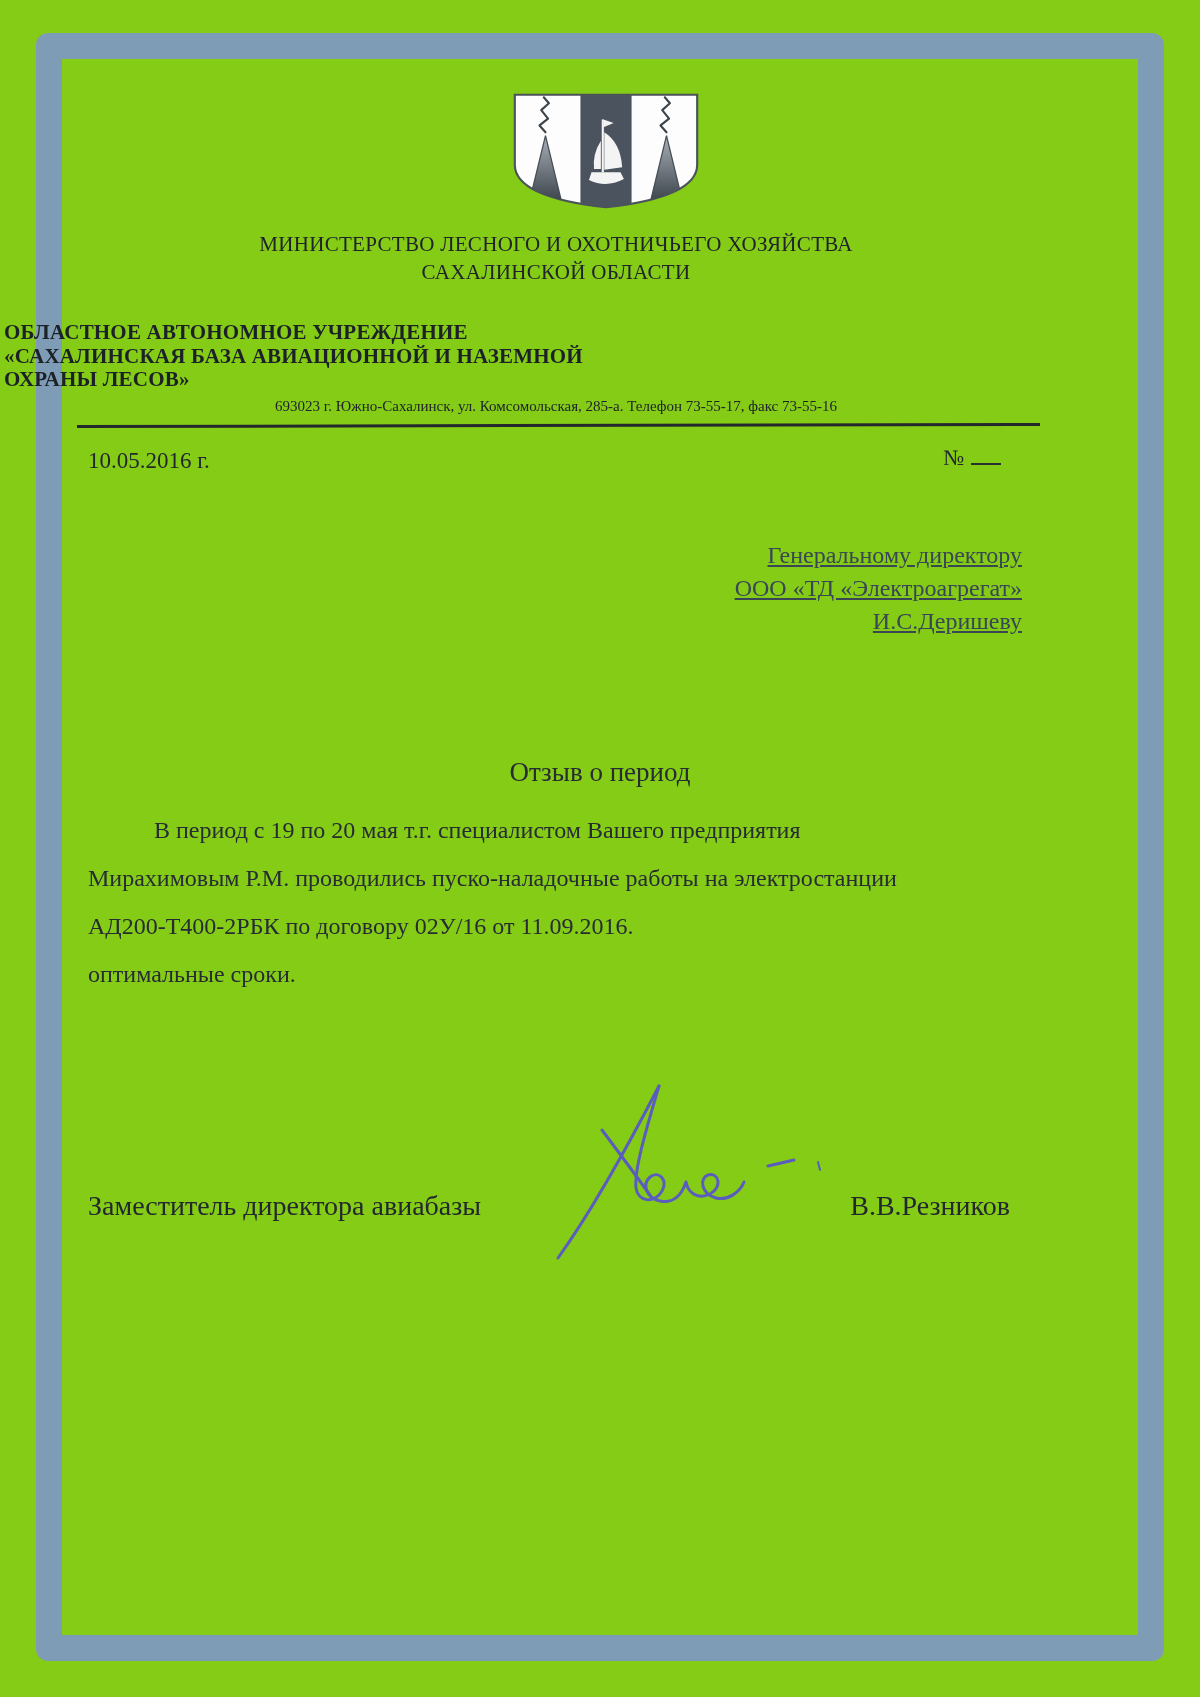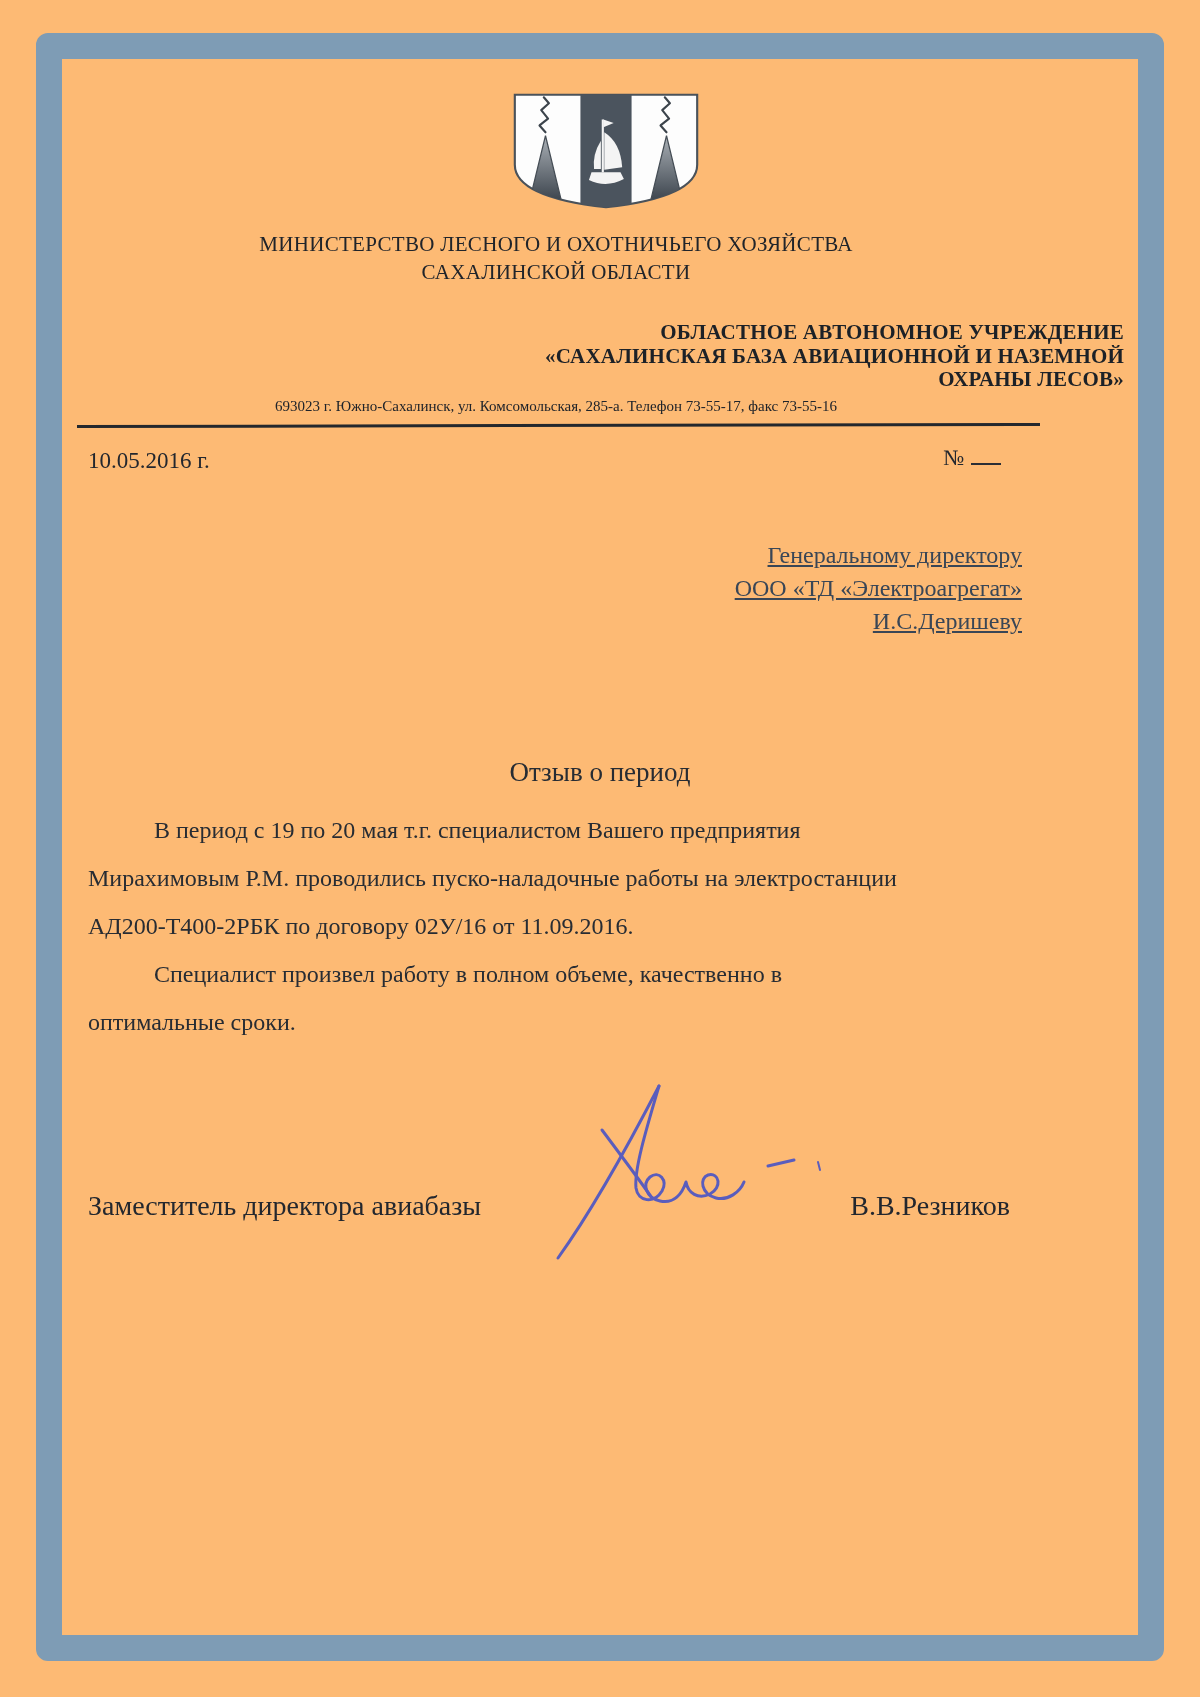--- a/index.html
+++ b/index.html
@@ -1,32 +1,32 @@
 <!DOCTYPE html>
 <html lang="ru"><head>
 <meta charset="utf-8">
 <style>
   html,body{margin:0;padding:0;background:#ffffff;}
   .page{
     position:relative;width:1200px;height:1697px;margin:0 auto;
-    background:#fdba74;overflow:hidden;
+    background:#84cc16;overflow:hidden;
     font-family:"Liberation Serif","DejaVu Serif",serif;
     color:#23272e;
   }
   .frame{
     position:absolute;left:36px;top:33px;width:1128px;height:1628px;
     box-sizing:border-box;border:26px solid #7e9cb5;border-radius:12px;
   }
   .emblem{position:absolute;left:508px;top:84px;width:196px;height:134px;}
   .hdr-ministry{
     position:absolute;left:0;top:230px;width:1112px;text-align:center;
     font-size:21px;line-height:28px;color:#20242a;letter-spacing:.3px;
   }
   .hdr-org{
-    position:absolute;left:12px;top:321px;width:1112px;text-align:right;
+    position:absolute;left:4px;top:321px;width:1112px;text-align:left;
     font-weight:bold;font-size:21px;line-height:23.5px;color:#1c2127;letter-spacing:.2px;
   }
   .hdr-address{
     position:absolute;left:0;top:398px;width:1112px;text-align:center;
     font-size:15px;color:#20242a;
   }
   .rule{
     position:absolute;left:77px;top:424px;width:963px;height:3px;
     background:#24282d;transform:rotate(-0.12deg);
   }
@@ -118,21 +118,20 @@
     <div>ООО «ТД «Электроагрегат»</div>
     <div class="name">И.С.Деришеву</div>
   </div>
 
   <div class="doc-title">Отзыв о период</div>
 
   <div class="body-text">
     <div class="line indent">В период с 19 по 20 мая т.г. специалистом Вашего предприятия</div>
     <div class="line">Мирахимовым Р.М. проводились пуско-наладочные работы на электростанции</div>
     <div class="line">АД200-Т400-2РБК по договору 02У/16 от 11.09.2016.</div>
-    <div class="line indent">Специалист произвел работу в полном объеме, качественно в</div>
     <div class="line">оптимальные сроки.</div>
   </div>
 
   <svg class="sig-svg" viewBox="0 0 330 195" aria-hidden="true">
     <g fill="none" stroke="#5a5dbd" stroke-width="3" stroke-linecap="round" stroke-linejoin="round">
       <path d="M62,188 C95,142 135,70 163,16"></path>
       <path d="M106,60 C124,84 142,108 156,128"></path>
       <path d="M163,16 C150,60 138,100 140,118 C142,132 158,134 166,121 C172,110 163,100 154,107 C146,114 150,128 164,131 C178,134 186,124 190,112 C192,123 202,130 214,124 C226,118 224,102 212,105 C203,108 205,124 220,128 C232,131 244,122 248,112"></path>
       <path d="M272,96 L298,90"></path>
       <path d="M322,92 L324,100" stroke-width="2"></path>

